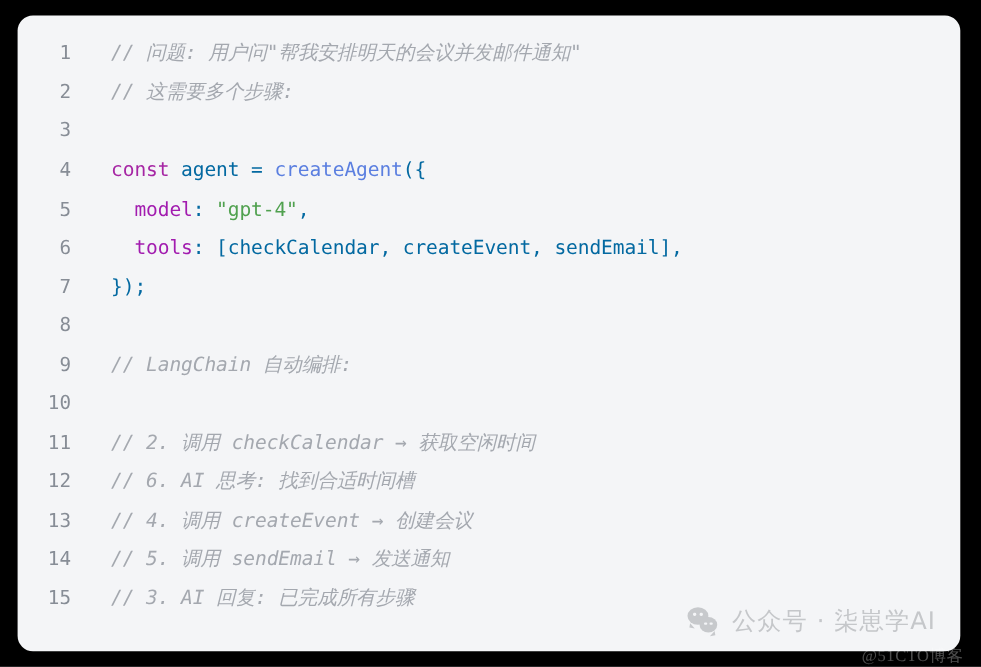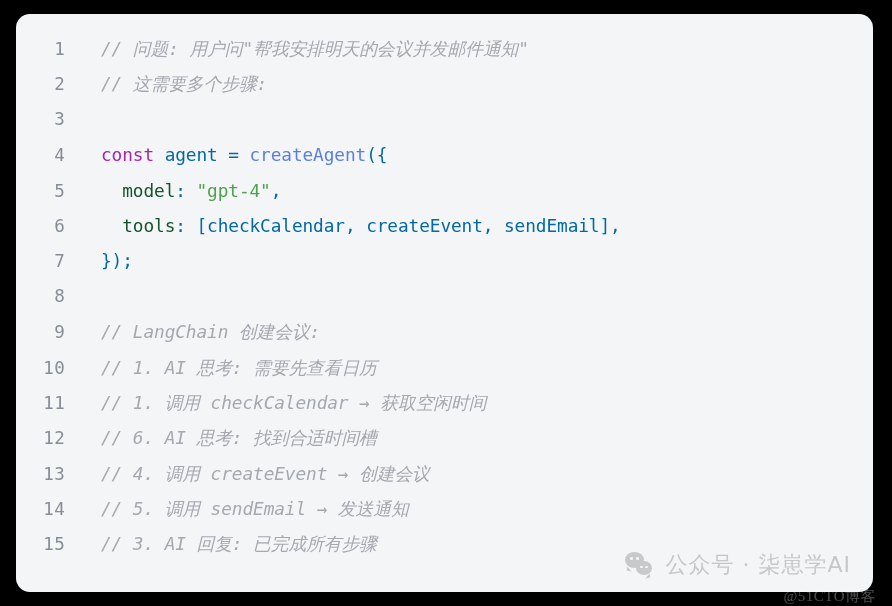--- a/index.html
+++ b/index.html
@@ -60,21 +60,21 @@
     font-family: "DejaVu Sans Mono", monospace;
     font-size: 17.8px;
     color: #383a42;
     letter-spacing: -0.1px;
   }
 
   
   .t-comment  { color: #a4a8af; font-style: italic; }
   .t-keyword  { color: #a626a4; text-align: right; }
   .t-func     { color: #5b7fe0; }
-  .t-prop     { color: #14532d; }
+  .t-prop     { color: #a21caf; }
   .t-string   { color: #50a14f; }
   .t-plain    { color: #0369a1; }
 
   
   #watermark {
     position: absolute;
     right: 22px;
     bottom: 12px;
     display: flex;
     align-items: center;
@@ -160,23 +160,23 @@
 <div id="code-card">
   <div id="code-block">
       <div class="code-line"><span class="ln">1</span><span class="code"><span class="t-comment">// 问题: 用户问"帮我安排明天的会议并发邮件通知"</span></span></div>
       <div class="code-line"><span class="ln">2</span><span class="code"><span class="t-comment">// 这需要多个步骤:</span></span></div>
       <div class="code-line"><span class="ln">3</span><span class="code"></span></div>
       <div class="code-line"><span class="ln">4</span><span class="code"><span class="t-keyword">const</span><span class="t-plain"> agent = </span><span class="t-func">createAgent</span><span class="t-plain">({</span></span></div>
       <div class="code-line"><span class="ln">5</span><span class="code"><span class="t-plain">  </span><span class="t-prop">model</span><span class="t-plain">: </span><span class="t-string">"gpt-4"</span><span class="t-plain">,</span></span></div>
       <div class="code-line"><span class="ln">6</span><span class="code"><span class="t-plain">  </span><span class="t-prop">tools</span><span class="t-plain">: [checkCalendar, createEvent, sendEmail],</span></span></div>
       <div class="code-line"><span class="ln">7</span><span class="code"><span class="t-plain">});</span></span></div>
       <div class="code-line"><span class="ln">8</span><span class="code"></span></div>
-      <div class="code-line"><span class="ln">9</span><span class="code"><span class="t-comment">// LangChain 创建会议:</span></span></div>
-      <div class="code-line"><span class="ln">10</span><span class="code"><span class="t-comment">// 1. AI 思考: 需要先查看日历</span></span></div>
-      <div class="code-line"><span class="ln">11</span><span class="code"><span class="t-comment">// 1. 调用 checkCalendar → 获取空闲时间</span></span></div>
+      <div class="code-line"><span class="ln">9</span><span class="code"><span class="t-comment">// LangChain 自动编排:</span></span></div>
+      <div class="code-line"><span class="ln">10</span></div>
+      <div class="code-line"><span class="ln">11</span><span class="code"><span class="t-comment">// 2. 调用 checkCalendar → 获取空闲时间</span></span></div>
       <div class="code-line"><span class="ln">12</span><span class="code"><span class="t-comment">// 6. AI 思考: 找到合适时间槽</span></span></div>
       <div class="code-line"><span class="ln">13</span><span class="code"><span class="t-comment">// 4. 调用 createEvent → 创建会议</span></span></div>
       <div class="code-line"><span class="ln">14</span><span class="code"><span class="t-comment">// 5. 调用 sendEmail → 发送通知</span></span></div>
       <div class="code-line"><span class="ln">15</span><span class="code"><span class="t-comment">// 3. AI 回复: 已完成所有步骤</span></span></div>
     </div>
 
   <div id="watermark">
     <div id="wechat-icon">
       <span class="bub b1"></span>
       <span class="bub b2"></span>

